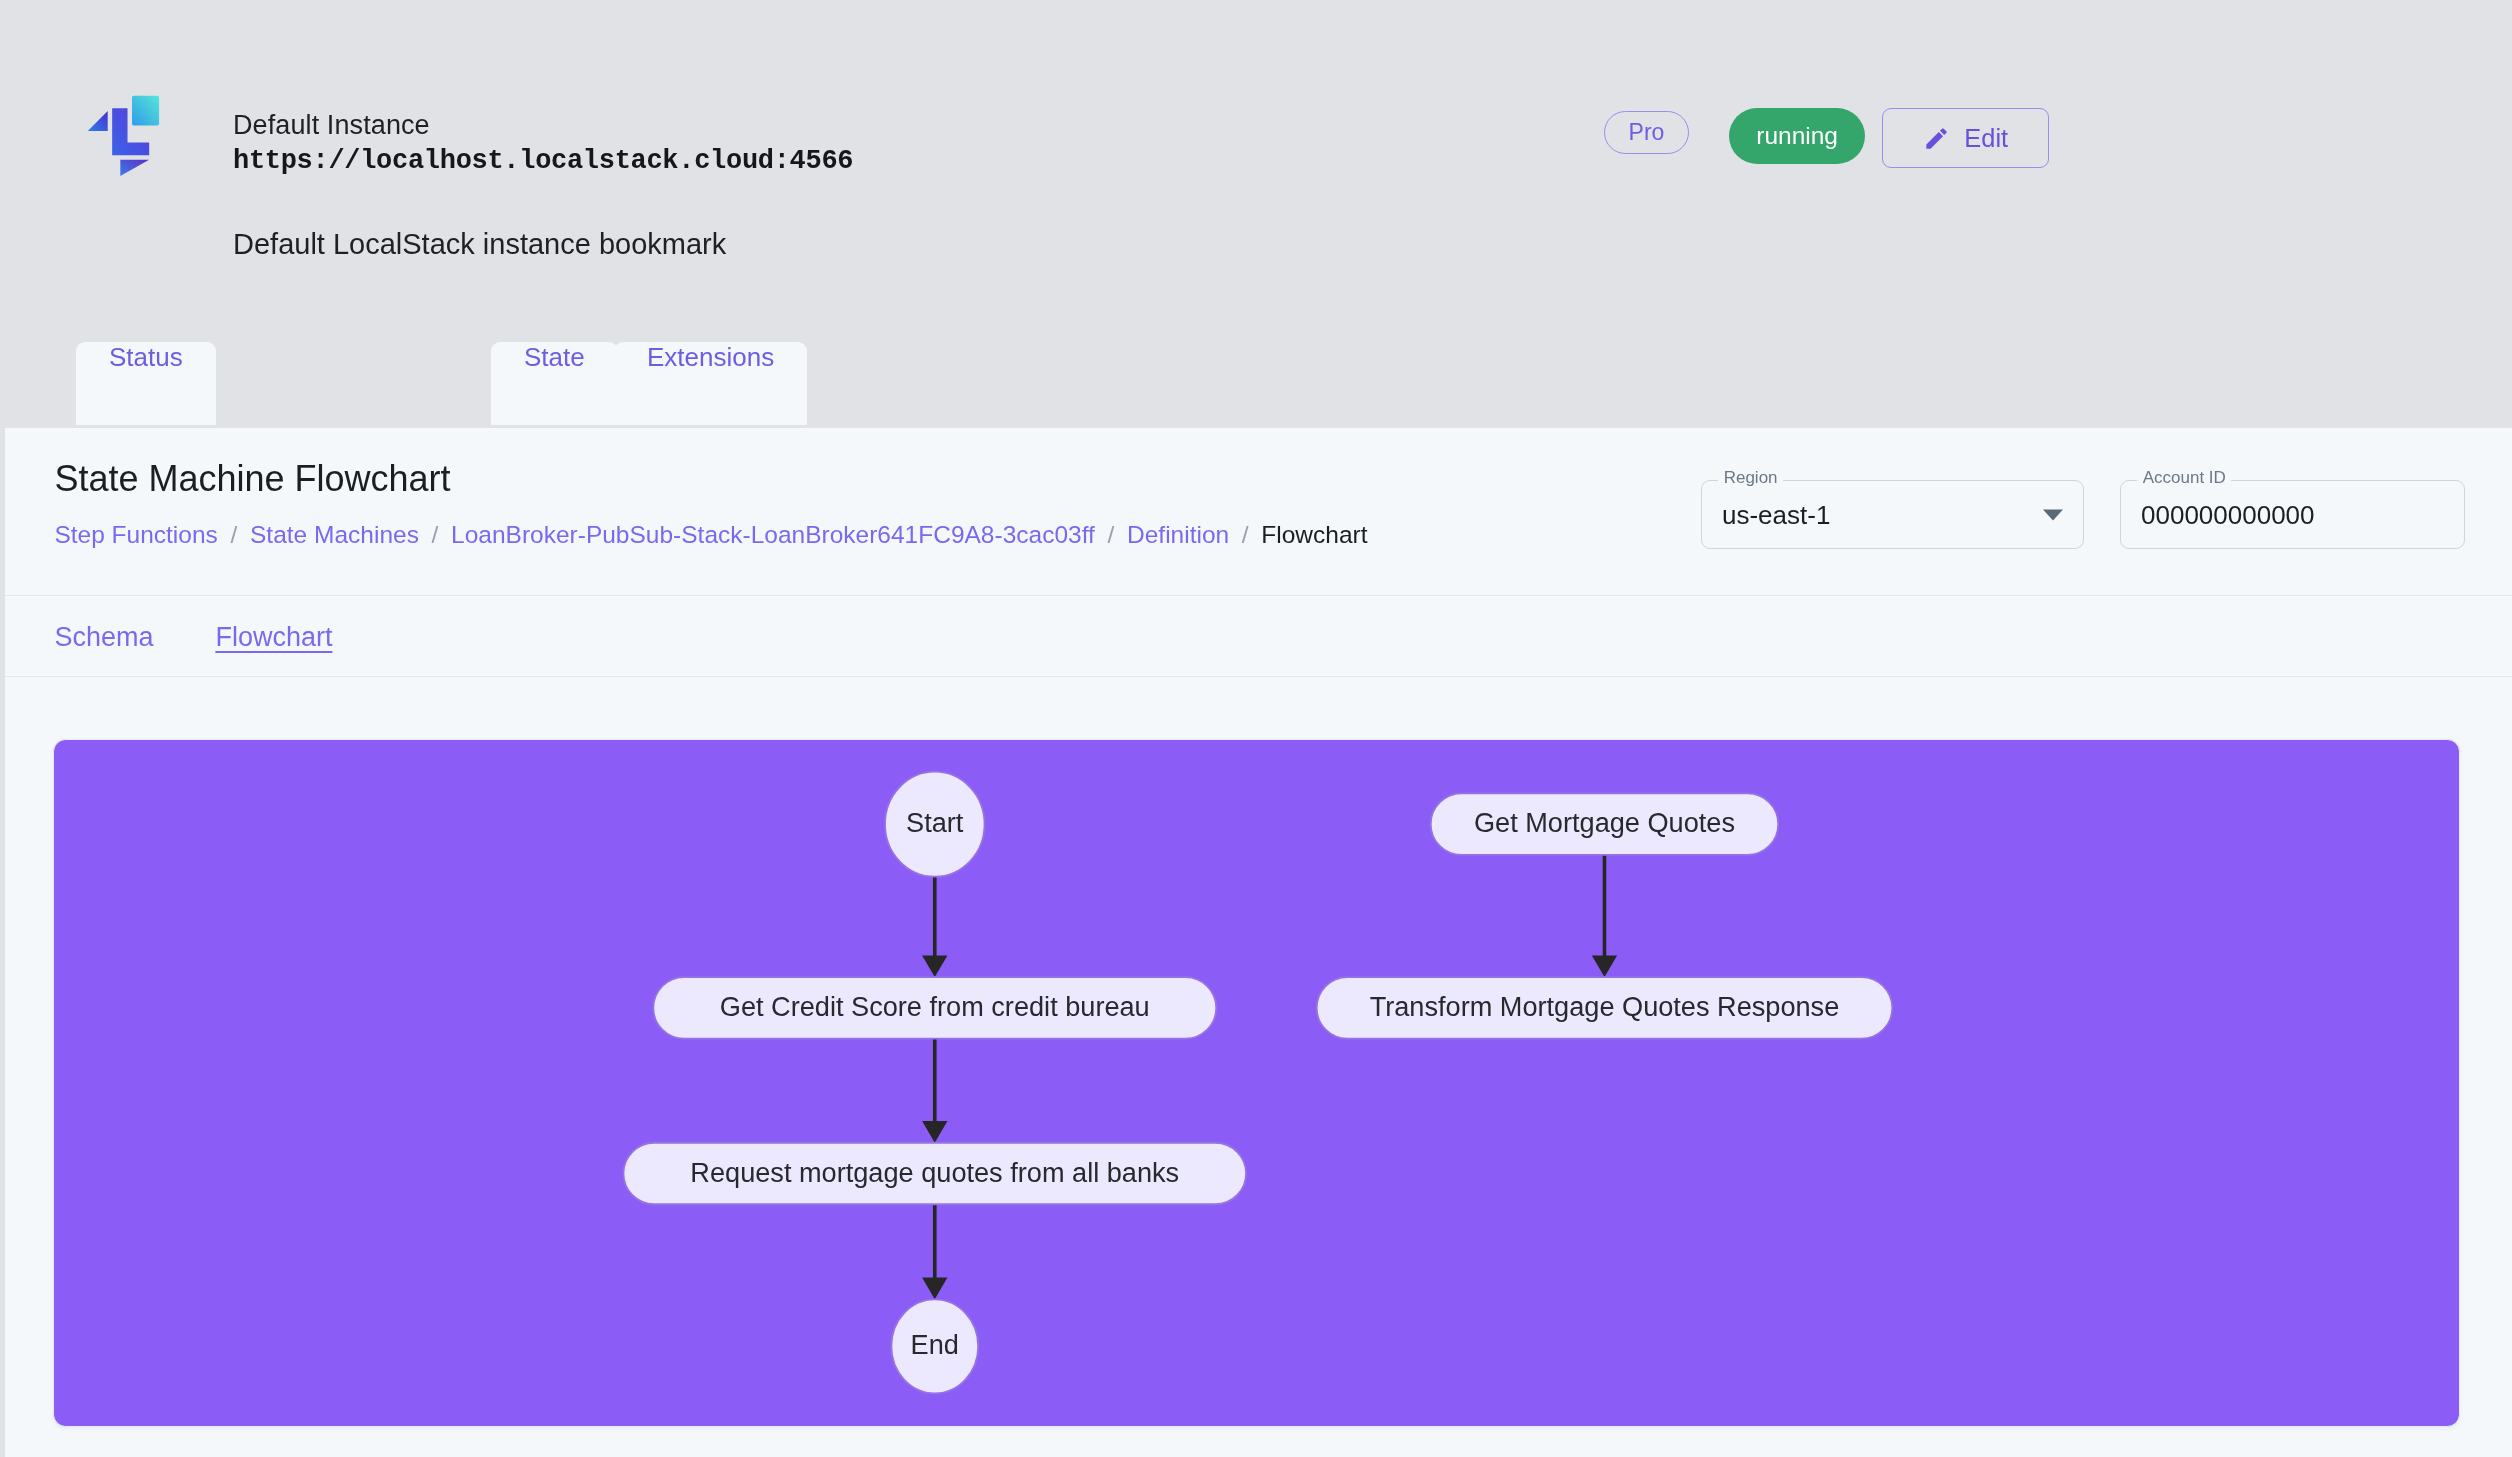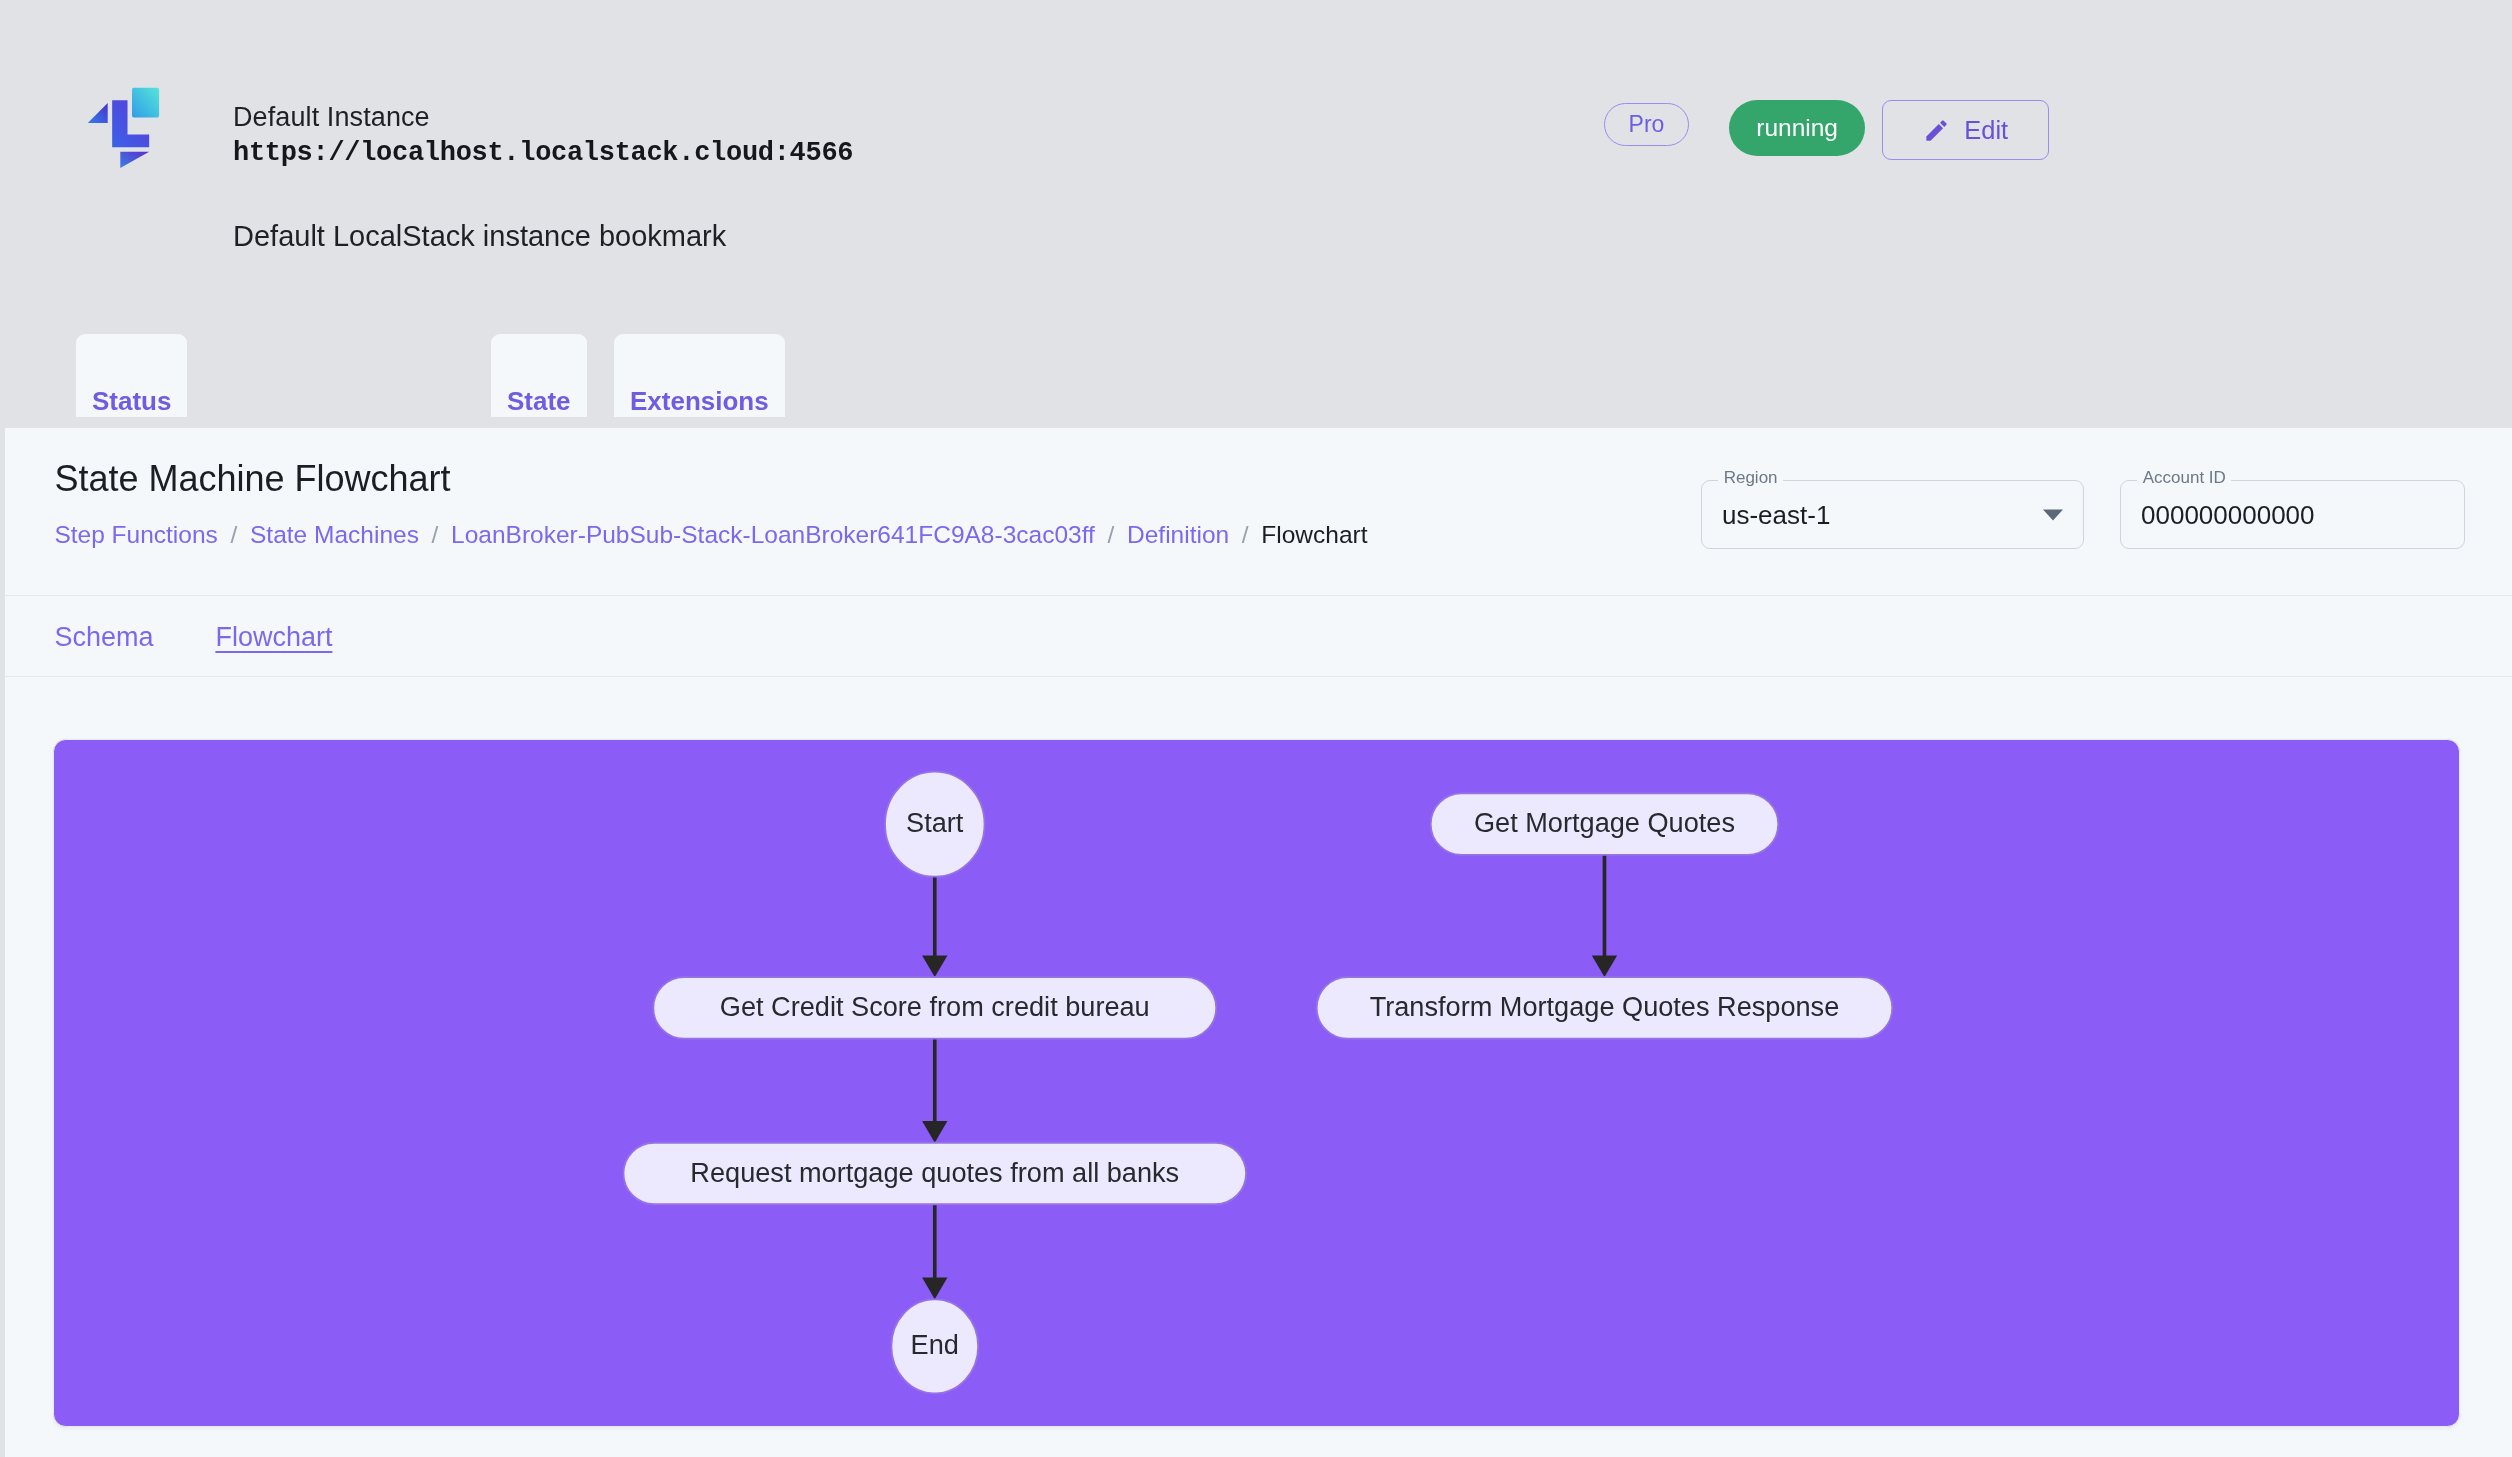--- a/index.html
+++ b/index.html
@@ -7,21 +7,21 @@
     width: 2512px;
     height: 1457px;
     overflow: hidden;
     font-family: "Liberation Sans", sans-serif;
     background: #e0e2e5;
   }
 
   
   .header {
     position: absolute;
-    left: 0; top: 0;
+    left: 0; top: 8px;
     width: 2512px; height: 428px;
     background: #e0e2e5;
   }
   .brand {
     position: absolute;
     left: 86px; top: 83px;
     width: 74px; height: 87px;
   }
   .brand svg { display: block; width: 74px; height: 87px; }
 
@@ -89,29 +89,28 @@
   
   .tabbar {
     position: absolute;
     left: 0; bottom: 0;
     width: 2512px; height: 94px;
   }
   .tab {
     position: absolute;
     bottom: 11px;
     height: 83px;
-    padding: 0 16px;
-    display: flex; align-items: flex-end;
+    padding: 0 33px;
+    display: flex; align-items: flex-start;
     background: #f5f8fb;
     border-radius: 9px 9px 0 0;
     color: #6d5de3;
     font-size: 26px;
     cursor: pointer;
     white-space: nowrap;
-    font-weight: bold;
   }
   .tab.active {
     bottom: 0;
     height: 94px;
     background: #f5f8fb;
   }
   .tab.active .tab-label { text-decoration: underline; text-underline-offset: 4.5px; }
 
   
   .content {

